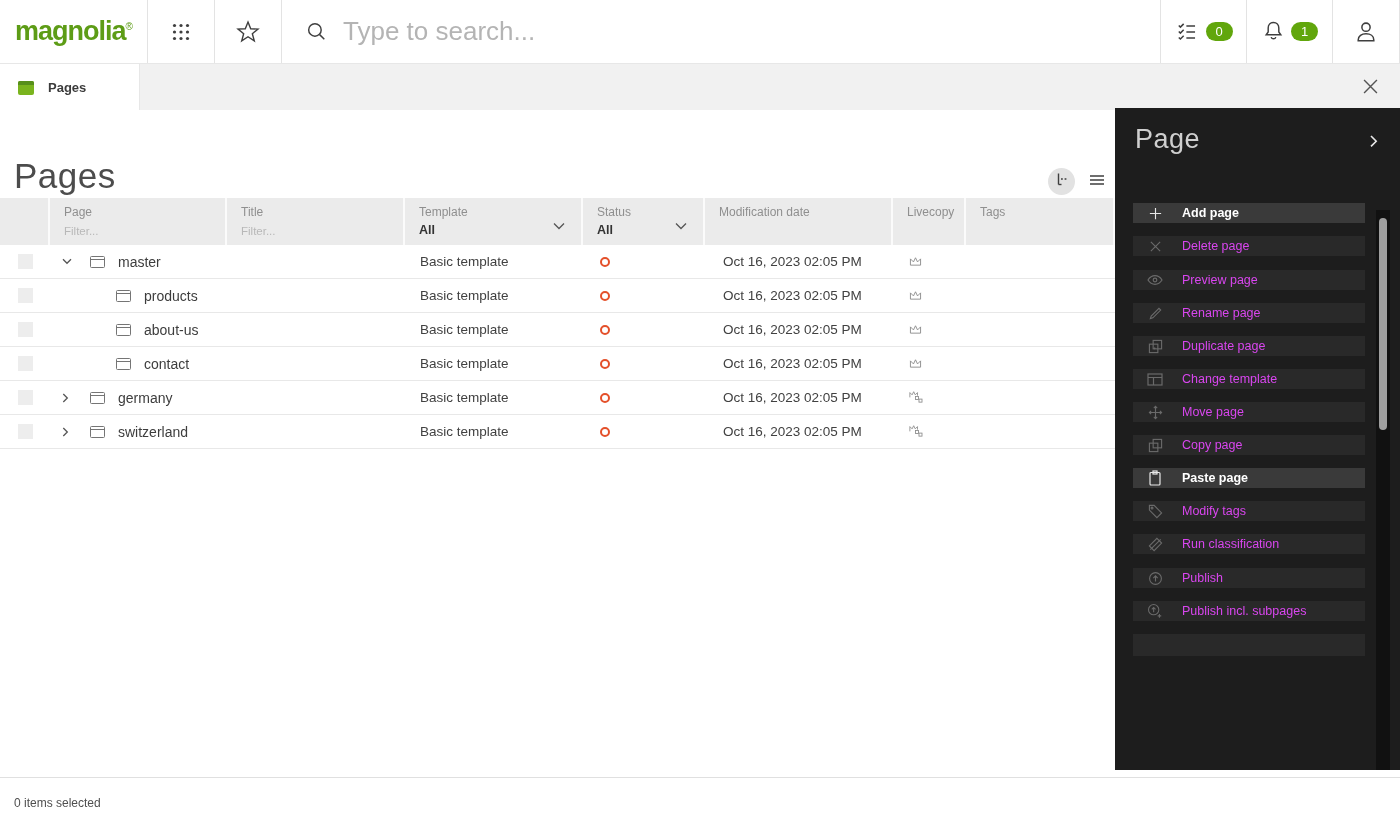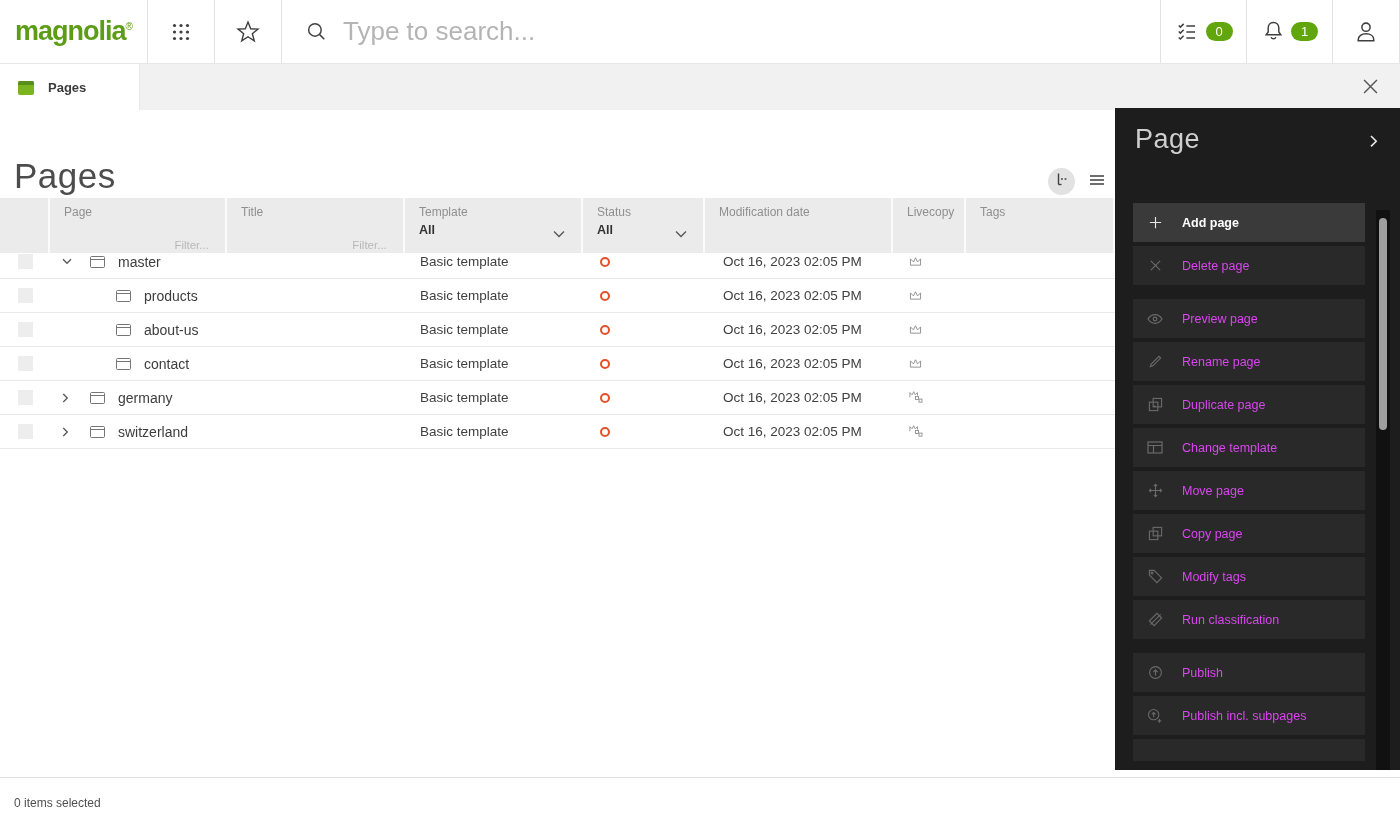--- a/index.html
+++ b/index.html
@@ -39,21 +39,21 @@
   .vt-btn { width:27px; height:27px; border-radius:50%; display:flex; align-items:center; justify-content:center; cursor:pointer; }
   .vt-btn.sel { background:#e2e2e2; }
   .vt-btn svg { stroke:#3f3f3f; fill:none; stroke-width:1.4; }
 
   
   .ptable { position:absolute; top:88px; left:0; width:1115px; }
   .trow, .thead { display:grid; grid-template-columns:50px 177px 178px 178px 122px 188px 73px 149px; }
   .thead { height:47px; }
   .thead .hc { background:#ebebeb; border-right:2px solid #fbfbfb; padding:7px 0 0 14px; position:relative; }
   .hc .hlabel { font-size:12px; color:#8f8f8f; display:block; }
-  .hc input.filter { border:none; outline:none; background:transparent; font-size:11.5px; font-family:"Liberation Sans",sans-serif; color:#666; margin-top:20px; width:90%;text-align:right; }
+  .hc input.filter { border:none; outline:none; background:transparent; font-size:11.5px; font-family:"Liberation Sans",sans-serif; color:#666; margin-top:6px; width:90%; }
   .hc input.filter::placeholder { color:#b8b8b8; }
   .hc .hval { font-size:12.5px; font-weight:bold; color:#333; margin-top:4px; display:block; }
   .hc .hchev { position:absolute; right:16px; bottom:11px; }
   .hc .hchev svg { stroke:#555; fill:none; stroke-width:1.3; }
   .hc-date { padding-left:18px; }
   .hc-livecopy { padding-left:12px; }
   .hc-tags { padding-left:18px; }
 
   .trow { height:34px; border-bottom:1px solid #e8e8e8; background:#fff; align-items:center; }
   .trow:first-of-type { border-top:1px solid #e8e8e8; }
@@ -78,21 +78,21 @@
   
   .statusbar { position:absolute; bottom:0; left:0; width:1400px; height:47px; background:#fff; border-top:1px solid #e0e0e0; padding:15px 0 0 14px; }
   .statusbar .stext { font-size:12px; color:#4f4f4f; }
 
   
   .panel { position:absolute; top:108px; left:1115px; width:285px; height:662px; background:#1d1d1d; overflow:hidden; }
   .panel-title { position:absolute; top:16px; left:20px; font-size:27px; font-weight:300; color:#cfcfcf; letter-spacing:0.5px; }
   .panel-chev { position:absolute; top:26px; right:22px; cursor:pointer; display:flex; }
   .panel-chev svg { stroke:#e8e8e8; fill:none; stroke-width:1.6; }
   .pitems { position:absolute; top:95px; left:18px; width:232px; }
-  .pitem { height:39px; margin-bottom:4px; background:#292929; display:flex; align-items:center; padding-left:13px; }
+  .pitem { height:20px; margin-bottom:13px; background:#292929; display:flex; align-items:center; padding-left:13px; }
   .pitem.on { background:#3a3a3a; cursor:pointer; }
   .pitem.on .plabel { color:#fff; font-weight:bold; }
   .pitem.on .picon svg { stroke:#e8e8e8; }
   .pitem .picon { width:18px; display:inline-flex; justify-content:center; }
   .pitem .picon svg { stroke:#6a6a6a; fill:none; stroke-width:1.2; }
   .pitem .plabel { margin-left:18px; font-size:12.5px; color:#d946ef; }
   .gap-before { margin-top:14px; }
   .pitem-partial { height:22px; margin-bottom:0; overflow:hidden; }
   .pscroll-track { position:absolute; top:102px; right:10px; width:14px; height:560px; background:#111; }
   .pscroll-thumb { position:absolute; top:8px; left:3px; width:8px; height:212px; background:#9e9e9e; border-radius:4px; cursor:grab; }
@@ -488,20 +488,29 @@
       </div>
       <div class="pitem">
         <span class="picon">
             <svg width="15" height="15" viewBox="0 0 16 16">
               <rect x="5.5" y="1.5" width="9" height="9"></rect>
               <rect x="1.5" y="5.5" width="9" height="9"></rect>
             </svg>
           </span>
         <span class="plabel">Copy page</span>
       </div>
+      <div class="pitem on">
+        <span class="picon">
+            <svg width="14" height="16" viewBox="0 0 14 16">
+              <rect x="2" y="2.5" width="10" height="12.5" rx="1"></rect>
+              <rect x="5" y="1" width="4" height="3"></rect>
+            </svg>
+          </span>
+        <span class="plabel">Paste page</span>
+      </div>
       <div class="pitem">
         <span class="picon">
             <svg width="15" height="15" viewBox="0 0 16 16">
               <path d="M1.5 6.5v-5h5l8 8-5 5-8-8Z"></path>
               <circle cx="4.3" cy="4.3" r="1"></circle>
             </svg>
           </span>
         <span class="plabel">Modify tags</span>
       </div>
       <div class="pitem">

